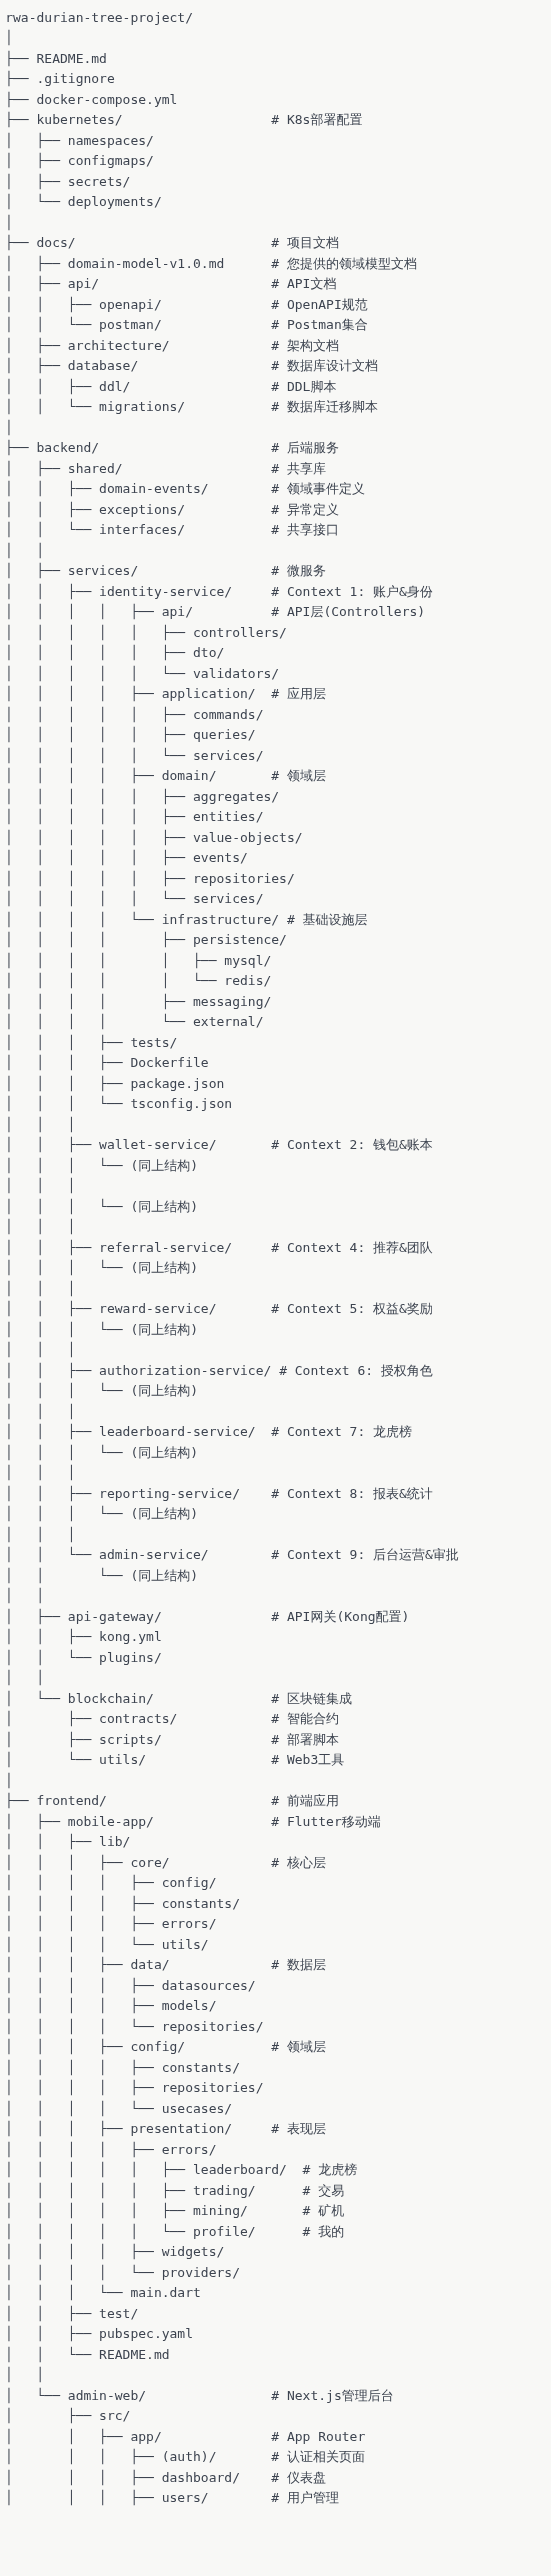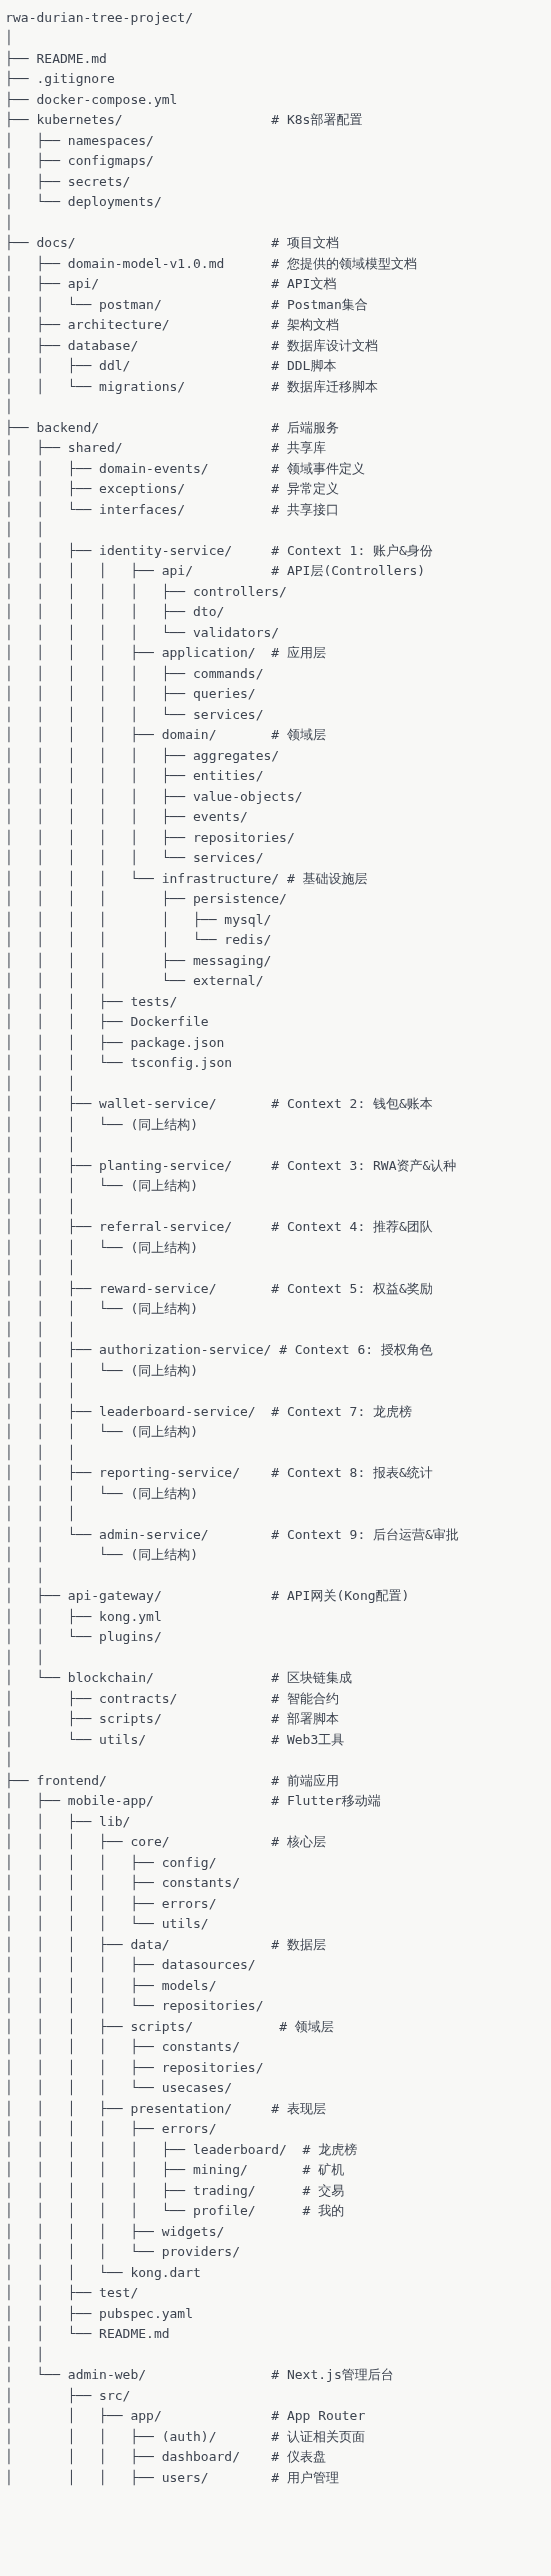--- a/index.html
+++ b/index.html
@@ -40,32 +40,34 @@
     <div class="line"><span class="node">├── docker-compose.yml</span></div>
     <div class="line"><span class="node">├── kubernetes/                   </span><span class="comment"># K8s部署配置</span></div>
     <div class="line"><span class="node">│   ├── namespaces/</span></div>
     <div class="line"><span class="node">│   ├── configmaps/</span></div>
     <div class="line"><span class="node">│   ├── secrets/</span></div>
     <div class="line"><span class="node">│   └── deployments/</span></div>
     <div class="line"><span class="node">│</span></div>
     <div class="line"><span class="node">├── docs/                         </span><span class="comment"># 项目文档</span></div>
     <div class="line"><span class="node">│   ├── domain-model-v1.0.md      </span><span class="comment"># 您提供的领域模型文档</span></div>
     <div class="line"><span class="node">│   ├── api/                      </span><span class="comment"># API文档</span></div>
+    <div class="line"><span class="node">│   │   ├── openapi/              </span><span class="comment"># OpenAPI规范</span></div>
     <div class="line"><span class="node">│   │   └── postman/              </span><span class="comment"># Postman集合</span></div>
     <div class="line"><span class="node">│   ├── architecture/             </span><span class="comment"># 架构文档</span></div>
     <div class="line"><span class="node">│   ├── database/                 </span><span class="comment"># 数据库设计文档</span></div>
     <div class="line"><span class="node">│   │   ├── ddl/                  </span><span class="comment"># DDL脚本</span></div>
     <div class="line"><span class="node">│   │   └── migrations/           </span><span class="comment"># 数据库迁移脚本</span></div>
     <div class="line"><span class="node">│</span></div>
     <div class="line"><span class="node">├── backend/                      </span><span class="comment"># 后端服务</span></div>
     <div class="line"><span class="node">│   ├── shared/                   </span><span class="comment"># 共享库</span></div>
     <div class="line"><span class="node">│   │   ├── domain-events/        </span><span class="comment"># 领域事件定义</span></div>
     <div class="line"><span class="node">│   │   ├── exceptions/           </span><span class="comment"># 异常定义</span></div>
     <div class="line"><span class="node">│   │   └── interfaces/           </span><span class="comment"># 共享接口</span></div>
     <div class="line"><span class="node">│   │</span></div>
+    <div class="line"><span class="node">│   ├── services/                 </span><span class="comment"># 微服务</span></div>
     <div class="line"><span class="node">│   │   ├── identity-service/     </span><span class="comment"># Context 1: 账户&amp;身份</span></div>
     <div class="line"><span class="node">│   │   │   │   ├── api/          </span><span class="comment"># API层(Controllers)</span></div>
     <div class="line"><span class="node">│   │   │   │   │   ├── controllers/</span></div>
     <div class="line"><span class="node">│   │   │   │   │   ├── dto/</span></div>
     <div class="line"><span class="node">│   │   │   │   │   └── validators/</span></div>
     <div class="line"><span class="node">│   │   │   │   ├── application/  </span><span class="comment"># 应用层</span></div>
     <div class="line"><span class="node">│   │   │   │   │   ├── commands/</span></div>
     <div class="line"><span class="node">│   │   │   │   │   ├── queries/</span></div>
     <div class="line"><span class="node">│   │   │   │   │   └── services/</span></div>
     <div class="line"><span class="node">│   │   │   │   ├── domain/       </span><span class="comment"># 领域层</span></div>
@@ -82,21 +84,20 @@
     <div class="line"><span class="node">│   │   │   │       ├── messaging/</span></div>
     <div class="line"><span class="node">│   │   │   │       └── external/</span></div>
     <div class="line"><span class="node">│   │   │   ├── tests/</span></div>
     <div class="line"><span class="node">│   │   │   ├── Dockerfile</span></div>
     <div class="line"><span class="node">│   │   │   ├── package.json</span></div>
     <div class="line"><span class="node">│   │   │   └── tsconfig.json</span></div>
     <div class="line"><span class="node">│   │   │</span></div>
     <div class="line"><span class="node">│   │   ├── wallet-service/       </span><span class="comment"># Context 2: 钱包&amp;账本</span></div>
     <div class="line"><span class="node">│   │   │   └── (同上结构)</span></div>
     <div class="line"><span class="node">│   │   │</span></div>
-    <div class="line"><span class="node">│   │   ├── planting-service/     </span><span class="comment"># Context 3: RWA资产&amp;认种</span></div>
     <div class="line"><span class="node">│   │   │   └── (同上结构)</span></div>
     <div class="line"><span class="node">│   │   │</span></div>
     <div class="line"><span class="node">│   │   ├── referral-service/     </span><span class="comment"># Context 4: 推荐&amp;团队</span></div>
     <div class="line"><span class="node">│   │   │   └── (同上结构)</span></div>
     <div class="line"><span class="node">│   │   │</span></div>
     <div class="line"><span class="node">│   │   ├── reward-service/       </span><span class="comment"># Context 5: 权益&amp;奖励</span></div>
     <div class="line"><span class="node">│   │   │   └── (同上结构)</span></div>
     <div class="line"><span class="node">│   │   │</span></div>
     <div class="line"><span class="node">│   │   ├── authorization-service/ </span><span class="comment"># Context 6: 授权角色</span></div>
     <div class="line"><span class="node">│   │   │   └── (同上结构)</span></div>
@@ -124,33 +125,33 @@
     <div class="line"><span class="node">│   │   ├── lib/</span></div>
     <div class="line"><span class="node">│   │   │   ├── core/             </span><span class="comment"># 核心层</span></div>
     <div class="line"><span class="node">│   │   │   │   ├── config/</span></div>
     <div class="line"><span class="node">│   │   │   │   ├── constants/</span></div>
     <div class="line"><span class="node">│   │   │   │   ├── errors/</span></div>
     <div class="line"><span class="node">│   │   │   │   └── utils/</span></div>
     <div class="line"><span class="node">│   │   │   ├── data/             </span><span class="comment"># 数据层</span></div>
     <div class="line"><span class="node">│   │   │   │   ├── datasources/</span></div>
     <div class="line"><span class="node">│   │   │   │   ├── models/</span></div>
     <div class="line"><span class="node">│   │   │   │   └── repositories/</span></div>
-    <div class="line"><span class="node">│   │   │   ├── scripts/           </span><span class="comment"># 领域层</span></div>
+    <div class="line"><span class="node">│   │   │   ├── config/           </span><span class="comment"># 领域层</span></div>
     <div class="line"><span class="node">│   │   │   │   ├── constants/</span></div>
     <div class="line"><span class="node">│   │   │   │   ├── repositories/</span></div>
     <div class="line"><span class="node">│   │   │   │   └── usecases/</span></div>
     <div class="line"><span class="node">│   │   │   ├── presentation/     </span><span class="comment"># 表现层</span></div>
     <div class="line"><span class="node">│   │   │   │   ├── errors/</span></div>
     <div class="line"><span class="node">│   │   │   │   │   ├── leaderboard/  </span><span class="comment"># 龙虎榜</span></div>
+    <div class="line"><span class="node">│   │   │   │   │   ├── trading/      </span><span class="comment"># 交易</span></div>
     <div class="line"><span class="node">│   │   │   │   │   ├── mining/       </span><span class="comment"># 矿机</span></div>
-    <div class="line"><span class="node">│   │   │   │   │   ├── trading/      </span><span class="comment"># 交易</span></div>
     <div class="line"><span class="node">│   │   │   │   │   └── profile/      </span><span class="comment"># 我的</span></div>
     <div class="line"><span class="node">│   │   │   │   ├── widgets/</span></div>
     <div class="line"><span class="node">│   │   │   │   └── providers/</span></div>
-    <div class="line"><span class="node">│   │   │   └── kong.dart</span></div>
+    <div class="line"><span class="node">│   │   │   └── main.dart</span></div>
     <div class="line"><span class="node">│   │   ├── test/</span></div>
     <div class="line"><span class="node">│   │   ├── pubspec.yaml</span></div>
     <div class="line"><span class="node">│   │   └── README.md</span></div>
     <div class="line"><span class="node">│   │</span></div>
     <div class="line"><span class="node">│   └── admin-web/                </span><span class="comment"># Next.js管理后台</span></div>
     <div class="line"><span class="node">│       ├── src/</span></div>
     <div class="line"><span class="node">│       │   ├── app/              </span><span class="comment"># App Router</span></div>
     <div class="line"><span class="node">│       │   │   ├── (auth)/       </span><span class="comment"># 认证相关页面</span></div>
     <div class="line"><span class="node">│       │   │   ├── dashboard/    </span><span class="comment"># 仪表盘</span></div>
     <div class="line"><span class="node">│       │   │   ├── users/        </span><span class="comment"># 用户管理</span></div>

